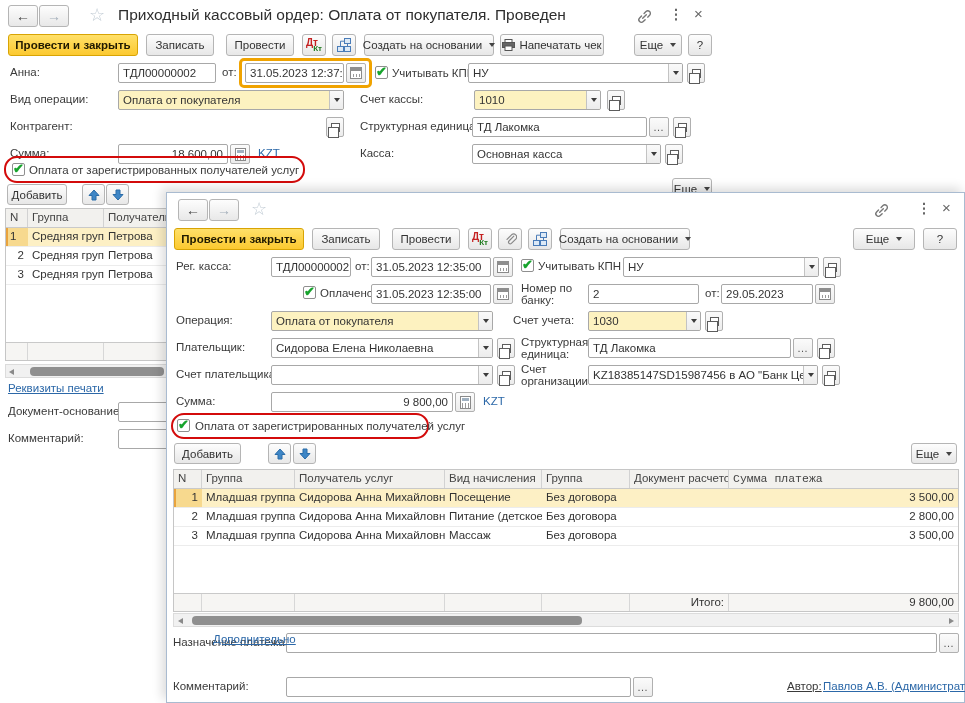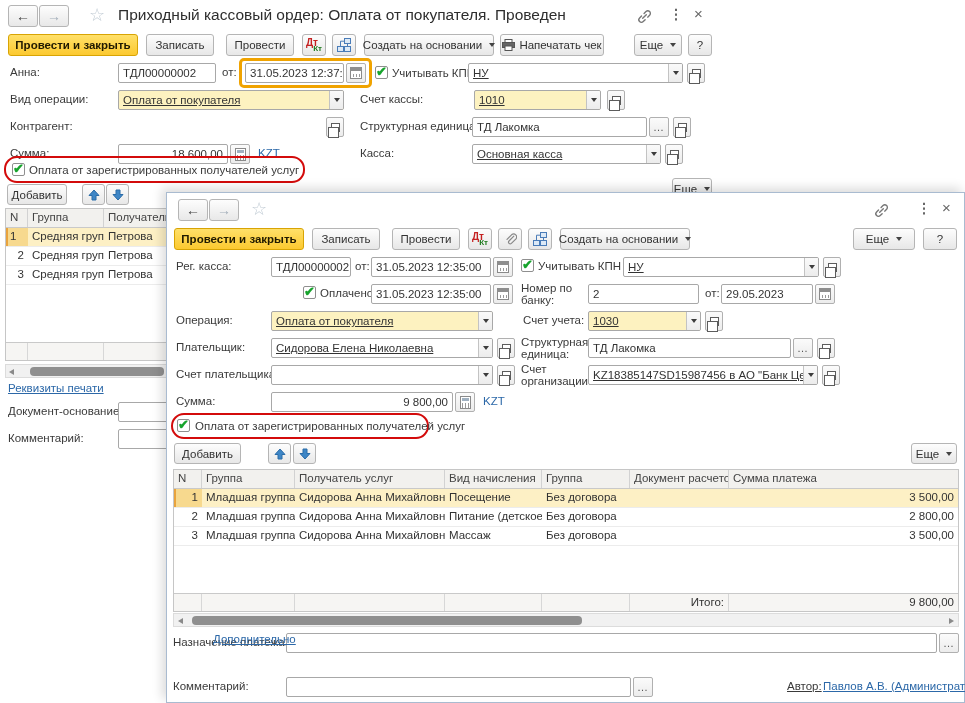--- a/index.html
+++ b/index.html
@@ -17,21 +17,21 @@
   .star { position:absolute; font-size:18px; color:#c2ccd5; }
   .tbico { position:absolute; font-size:14px; color:#666; cursor:pointer; }
   .btn { position:absolute; height:22px; background:linear-gradient(#fdfdfd,#e7e7e7); border:1px solid #b5b5b5;
          border-radius:3px; display:flex; align-items:center; justify-content:center; gap:4px;
          font-size:11.5px; color:#333; padding:0 6px; white-space:nowrap; }
   .byel { background:linear-gradient(#ffe069,#fcc930); border-color:#d8a404; font-weight:bold; color:#201a00; }
   .mtri { display:inline-block; width:0; height:0; border-left:3.5px solid transparent;
           border-right:3.5px solid transparent; border-top:4px solid #444; margin-left:3px; }
   .ip, .co { position:absolute; height:20px; border:1px solid #a8a8a8; border-radius:2px; background:#fff;
              display:flex; align-items:center; padding:0 4px; overflow:hidden; white-space:nowrap; }
-  .co { padding-right:0;text-decoration:underline; }
+  .co { padding-right:0; }
   .co .val { flex:1; overflow:hidden; white-space:nowrap; }
   .co .dd { width:14px; align-self:stretch; border-left:1px solid #c3c3c3; display:flex; align-items:center;
             justify-content:center; background:linear-gradient(#fafafa,#ececec); }
   .co .dd i { width:0; height:0; border-left:3.5px solid transparent; border-right:3.5px solid transparent;
               border-top:4px solid #3c3c3c; }
   .yel { background:#fdf2c0; }
   .rt { justify-content:flex-end; }
   .sq { position:absolute; width:18px; height:20px; border:1px solid #b0b0b0; border-radius:2px;
         background:linear-gradient(#fbfbfb,#ececec); display:flex; align-items:center; justify-content:center; }
   .w20 { width:20px; }
@@ -367,21 +367,21 @@
         <span class="calico"></span>
       </div>
 
     <span class="lb" style="left:9px;top:121px;">Операция:</span>
     <div class="co yel" style="left:104px;top:118px;width:222px;">
         <span class="val">Оплата от покупателя</span>
         <span class="dd">
           <i></i>
         </span>
       </div>
-    <span class="lb" style="left:356px;top:121px;">Счет учета:</span>
+    <span class="lb" style="left:346px;top:121px;">Счет учета:</span>
     <div class="co yel" style="left:421px;top:118px;width:113px;">
         <span class="val">1030</span>
         <span class="dd">
           <i></i>
         </span>
       </div>
     <div class="sq" style="left:538px;top:118px;">
         <span class="openico"></span>
       </div>
 
@@ -455,21 +455,21 @@
       </div>
 
     <div class="tbl" style="left:6px;top:276px;width:786px;height:143px;">
       <div class="trow thead">
         <div class="tc" style="width:28px;">N</div>
         <div class="tc" style="width:93px;">Группа</div>
         <div class="tc" style="width:150px;">Получатель услуг</div>
         <div class="tc" style="width:97px;">Вид начисления</div>
         <div class="tc" style="width:88px;">Группа</div>
         <div class="tc" style="width:99px;">Документ расчетов</div>
-        <div class="tc" style="width:229px;border-right:none;">Сумма платежа</div>
+        <div class="tc" style="width:229px;border-right:none;font-family:Liberation Mono, monospace;">Сумма платежа</div>
       </div>
       <div class="trow sel">
         <div class="tc cn" style="width:28px;text-align:right;">1</div>
         <div class="tc" style="width:93px;">Младшая группа</div>
         <div class="tc" style="width:150px;">Сидорова Анна Михайловна</div>
         <div class="tc" style="width:97px;">Посещение</div>
         <div class="tc" style="width:88px;">Без договора</div>
         <div class="tc" style="width:99px;"></div>
         <div class="tc" style="width:229px;text-align:right;">3 500,00</div>
       </div>

